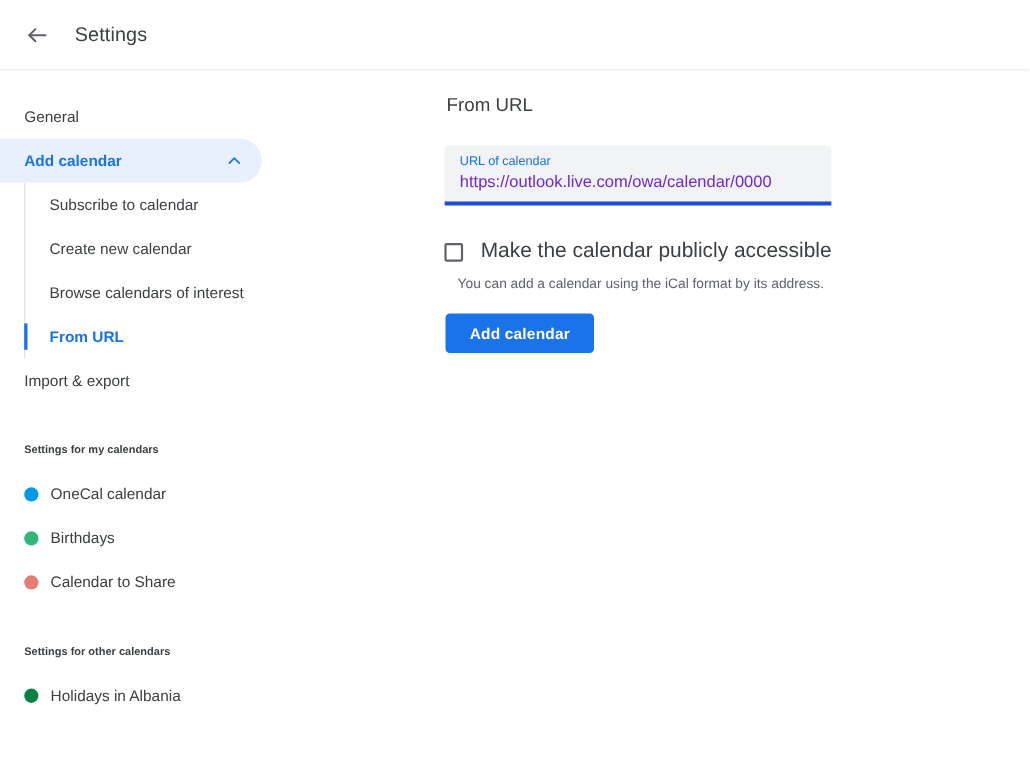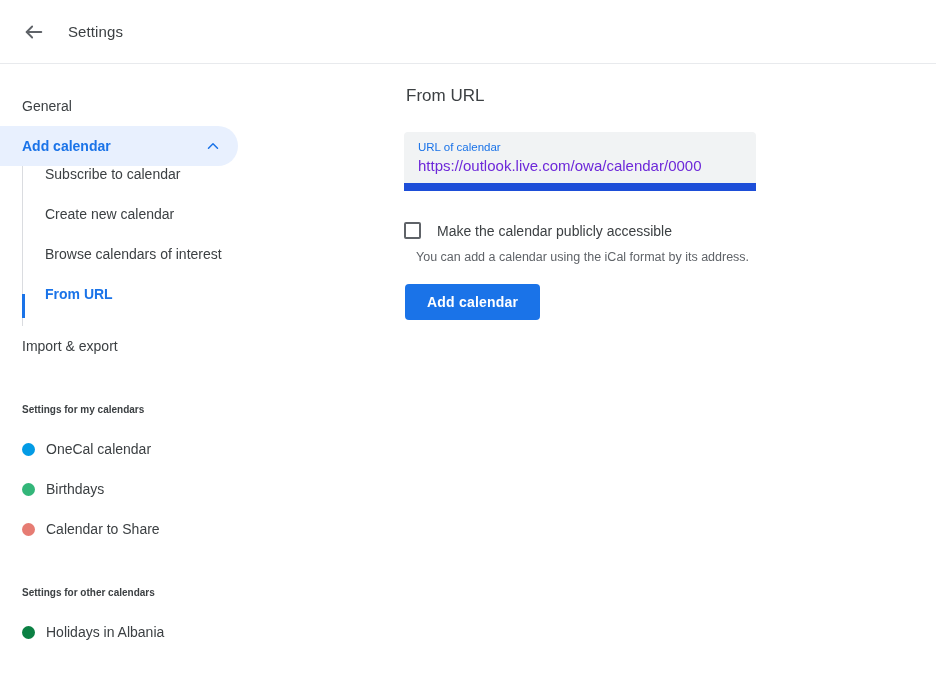--- a/index.html
+++ b/index.html
@@ -29,21 +29,21 @@
     width: 28px;
     height: 28px;
     display: flex;
     align-items: center;
     justify-content: center;
     cursor: pointer;
     border-radius: 50%;
   }
   .back-btn svg { display: block; }
   .header-title {
-    font-size: 15px;
+    font-size: 18px;
     color: #3c4043;
     margin-left: 20px;
     letter-spacing: 0.1px;
   }
 
   
   .body-wrap {
     display: flex;
     height: 630px;
   }
@@ -89,21 +89,21 @@
     align-items: center;
   }
   .sub-list {
     margin-left: 22px;
     border-left: 1px solid #dadce0;
     padding-left: 0;
   }
   .sub-item {
     height: 40px;
     display: flex;
-    align-items: flex-start;
+    align-items: center;
     padding-left: 22px;
     font-size: 14px;
     color: #3c4043;
     cursor: pointer;
     box-sizing: border-box;
     position: relative;
   }
   .sub-item.active {
     color: #1a73e8;
     font-weight: bold;
@@ -148,21 +148,21 @@
     font-size: 17px;
     color: #3c4043;
     margin: 0 0 26px 2px;
   }
   .field {
     width: 352px;
     box-sizing: border-box;
     background: #f1f3f4;
     border-top-left-radius: 4px;
     border-top-right-radius: 4px;
-    border-bottom: 8px solid #1d4ed8;
+    border-bottom: 4px solid #1d4ed8;
     padding: 9px 14px 8px 14px;
   }
   .field-label {
     font-size: 11.5px;
     color: #1a73e8;
     margin-bottom: 4px;
   }
   .field-input {
     font-family: "Liberation Sans", sans-serif;
     font-size: 15px;
@@ -181,21 +181,21 @@
   .checkbox {
     width: 17px;
     height: 17px;
     border: 2px solid #5f6368;
     border-radius: 2px;
     box-sizing: border-box;
     cursor: pointer;
     flex: 0 0 17px;
   }
   .checkbox-label {
-    font-size: 14px;
+    font-size: 19px;
     color: #3c4043;
     margin-left: 16px;
     cursor: pointer;
   }
   .helper-text {
     font-size: 12.5px;
     color: #5f6368;
     margin-top: 11px;
     margin-left: 12px;
   }

